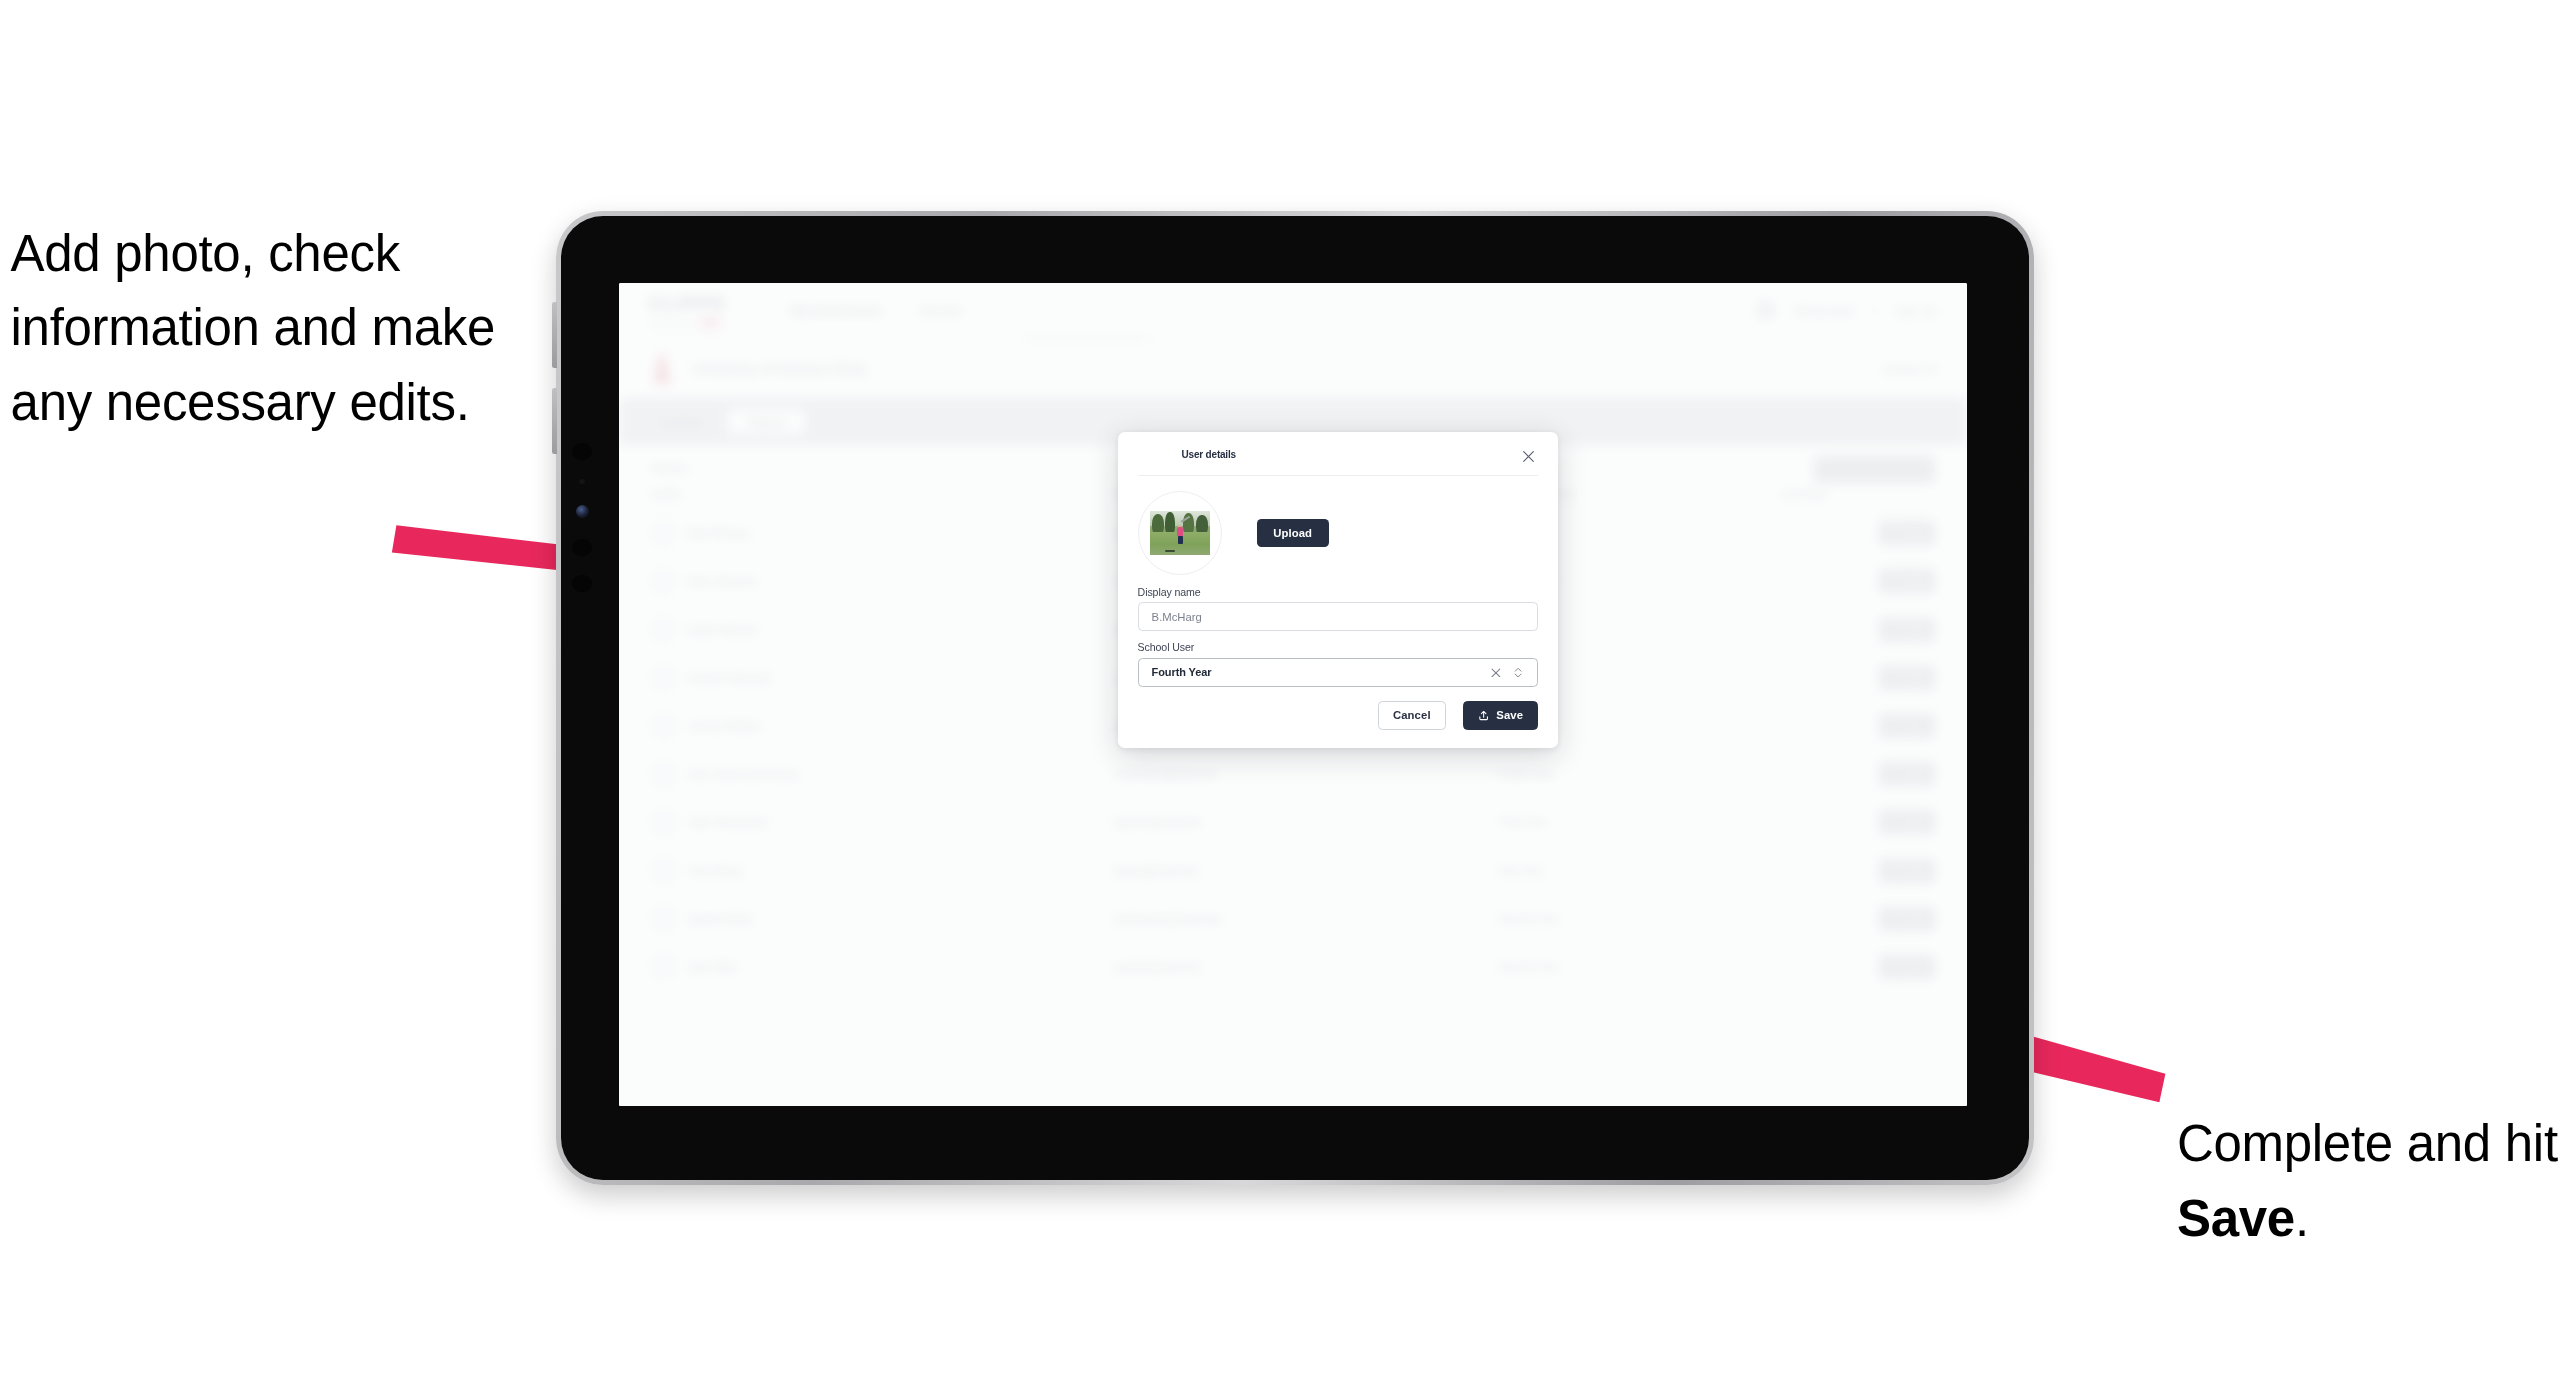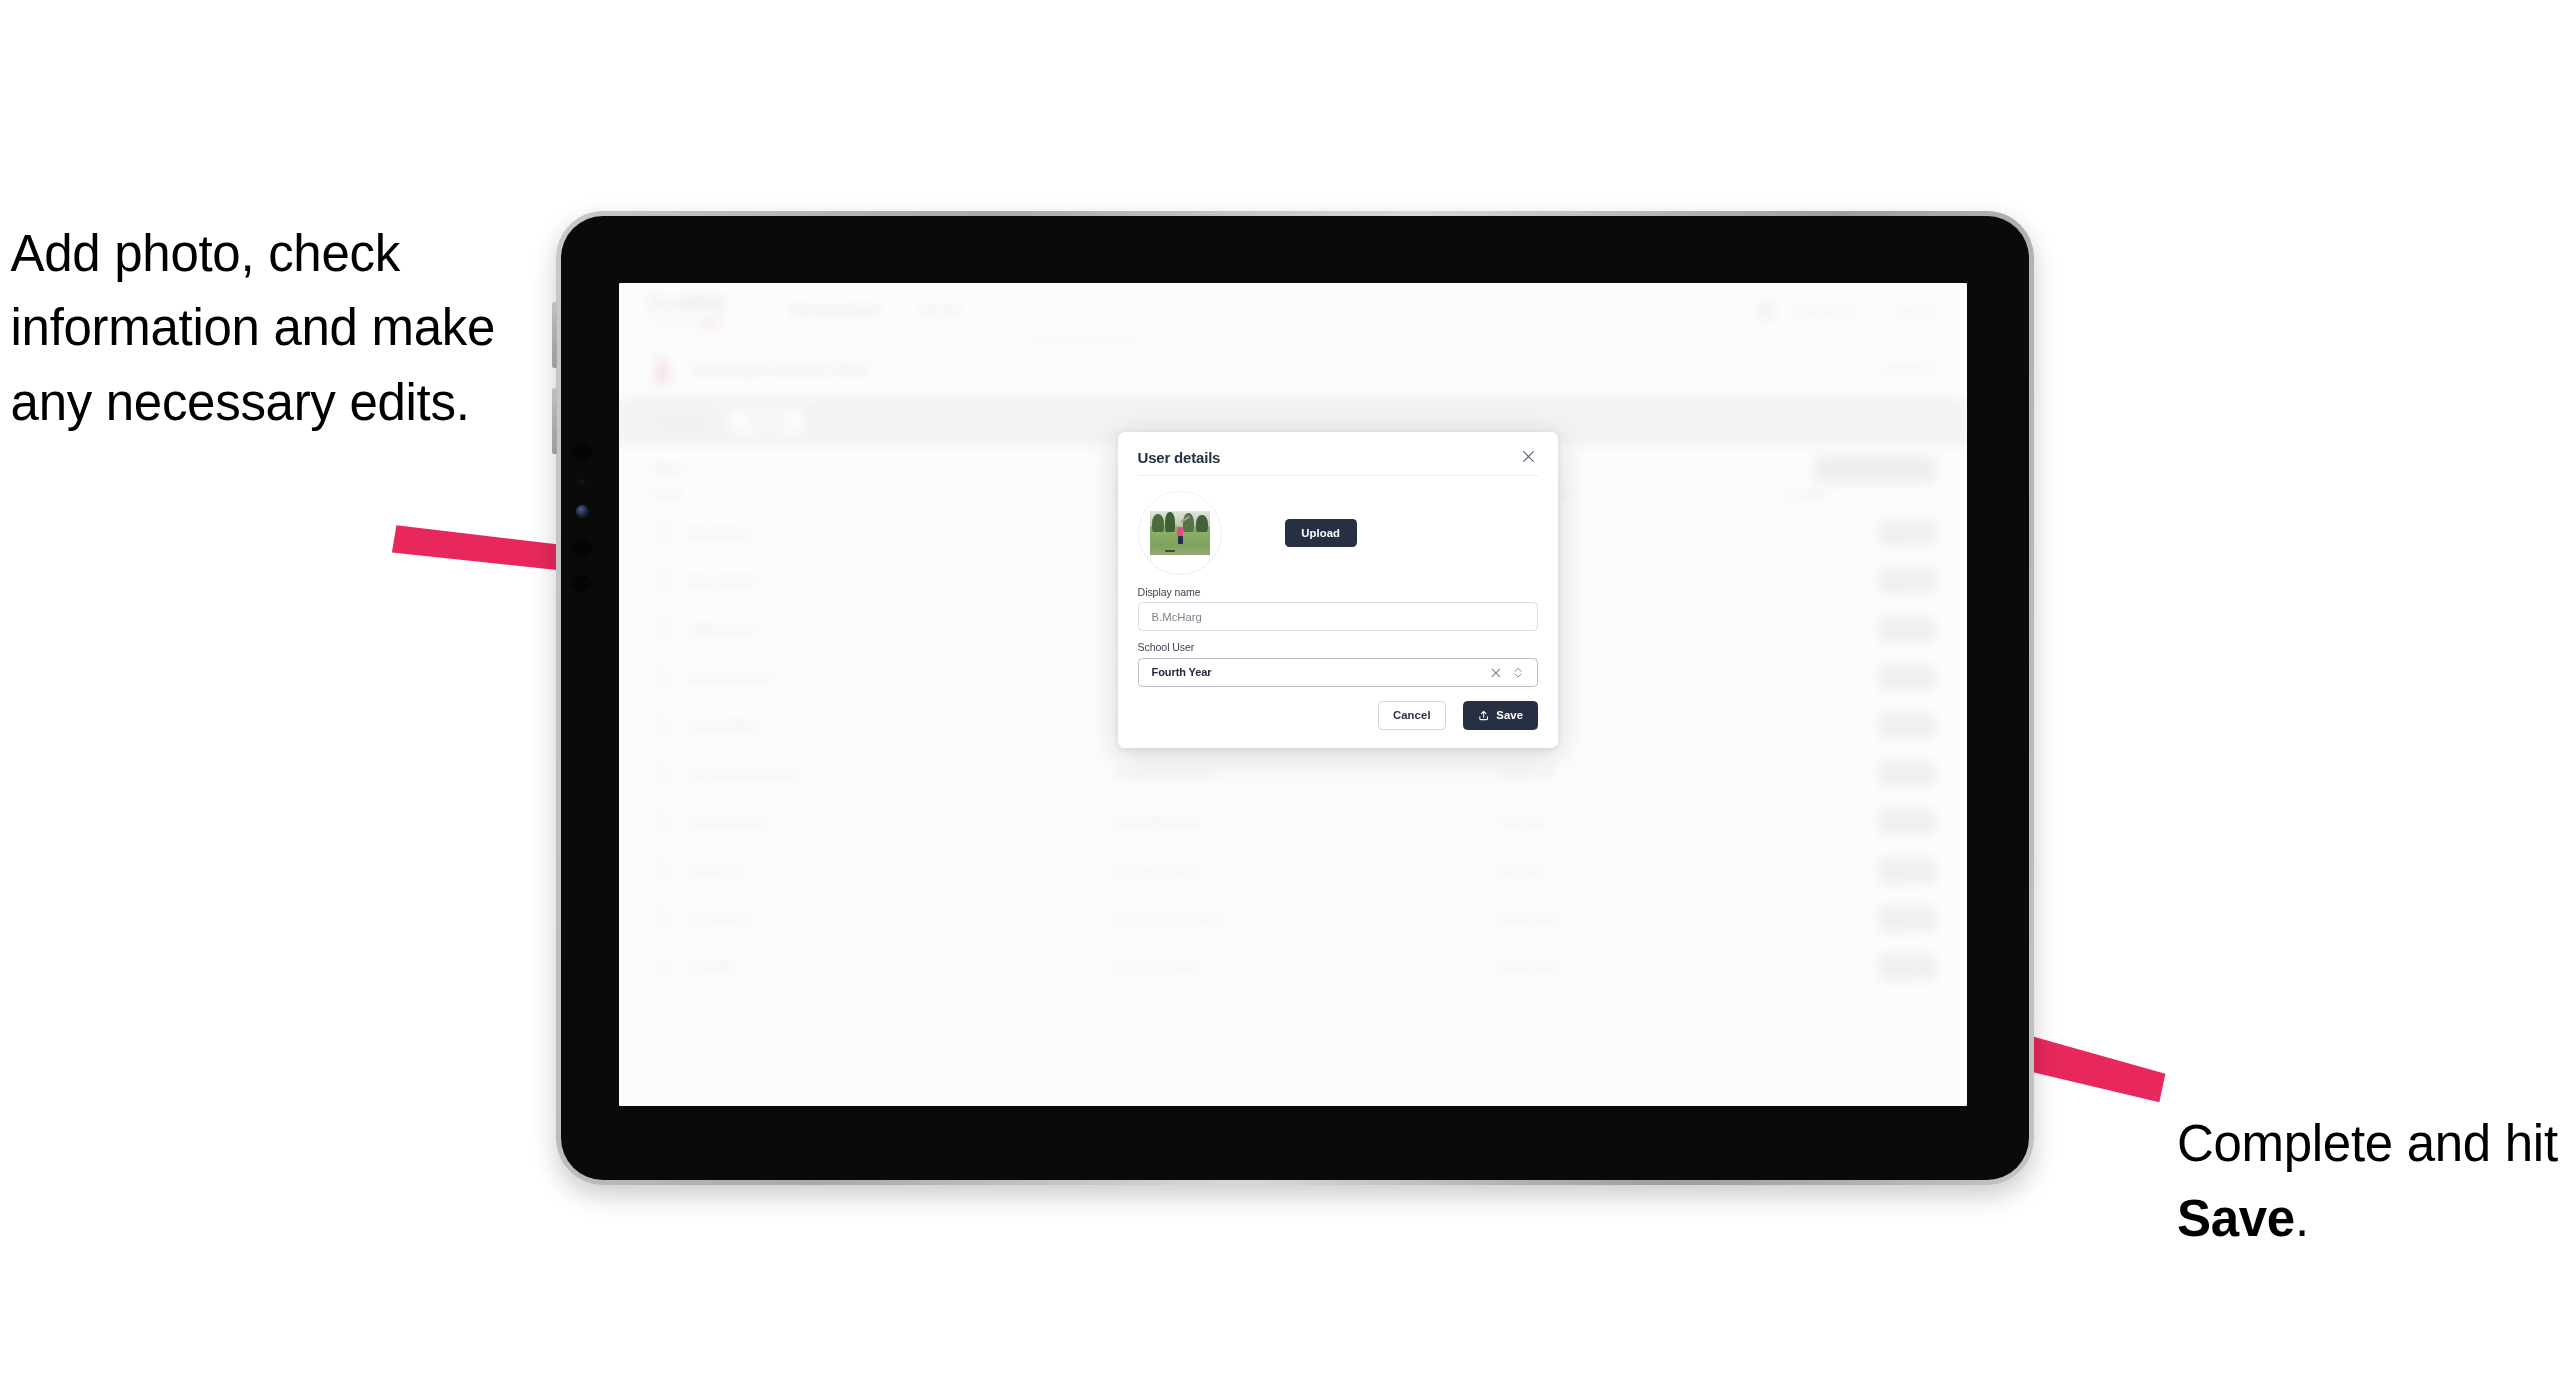--- a/index.html
+++ b/index.html
@@ -260,21 +260,21 @@
     padding: 16.6px 19.6px 18px;
     box-sizing: border-box;
     font-family: "Liberation Sans", "DejaVu Sans", sans-serif;
   }
   .modal-head {
     display: flex; align-items: flex-start; justify-content: space-between;
     border-bottom: 0.8px solid #edeef1;
     padding-bottom: 8.3px;
   }
   .modal-title {
-    font-size: 15px; font-weight: 700; color: #273043; letter-spacing: -0.2px;
+    font-size: 10px; font-weight: 700; color: #273043; letter-spacing: -0.2px; margin-left: 44px;
   }
   .modal-close {
     width: 19.6px; height: 19.6px;
     display: flex; align-items: center; justify-content: center;
     cursor: pointer; color: #5a6072;
     margin-top: -1.5px;
   }
 
   .photo-row {
     display: flex; align-items: center; gap: 35px;
@@ -317,21 +317,20 @@
     background: #273043;
     color: #ffffff;
     font-size: 11.3px;
     font-weight: 600;
     border: none;
     border-radius: 4.5px;
     padding: 8.3px 16.6px;
     cursor: pointer;
     letter-spacing: 0.1px;
     font-family: inherit;
-    margin-left: 28px;
   }
 
   .field { margin-bottom: 9.8px; }
   .field-label {
     font-size: 10.6px; color: #3d4454; margin-bottom: 4.5px; letter-spacing: -0.1px;
   }
   .field-input {
     width: 100%;
     box-sizing: border-box;
     height: 29.4px;

